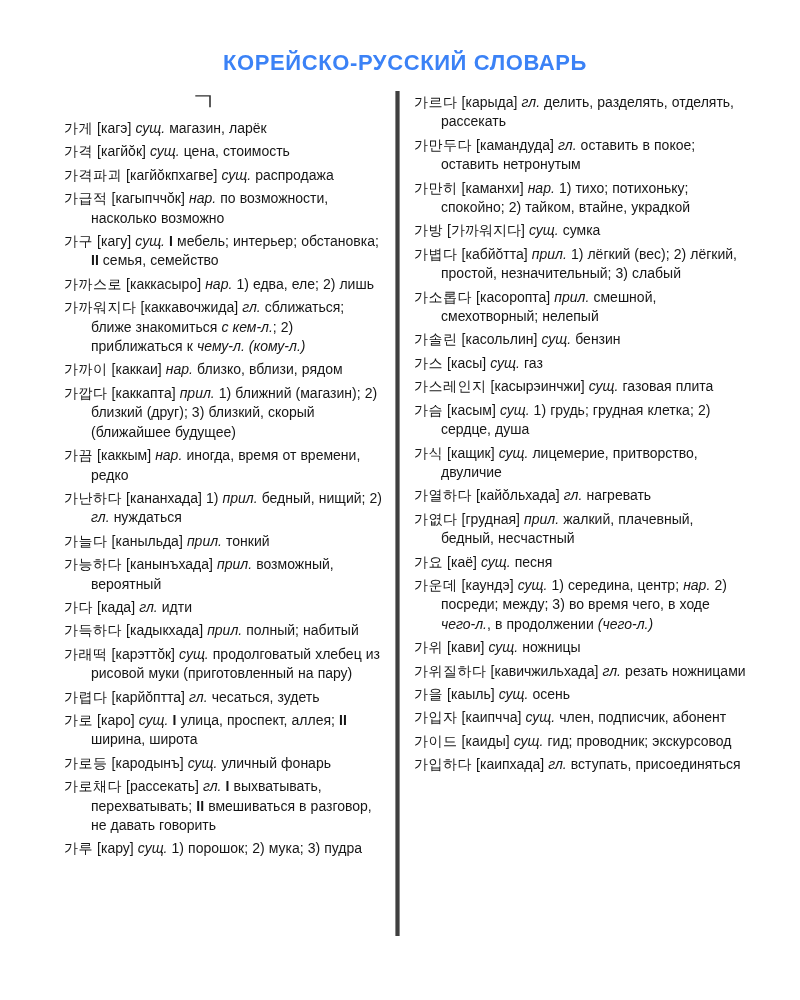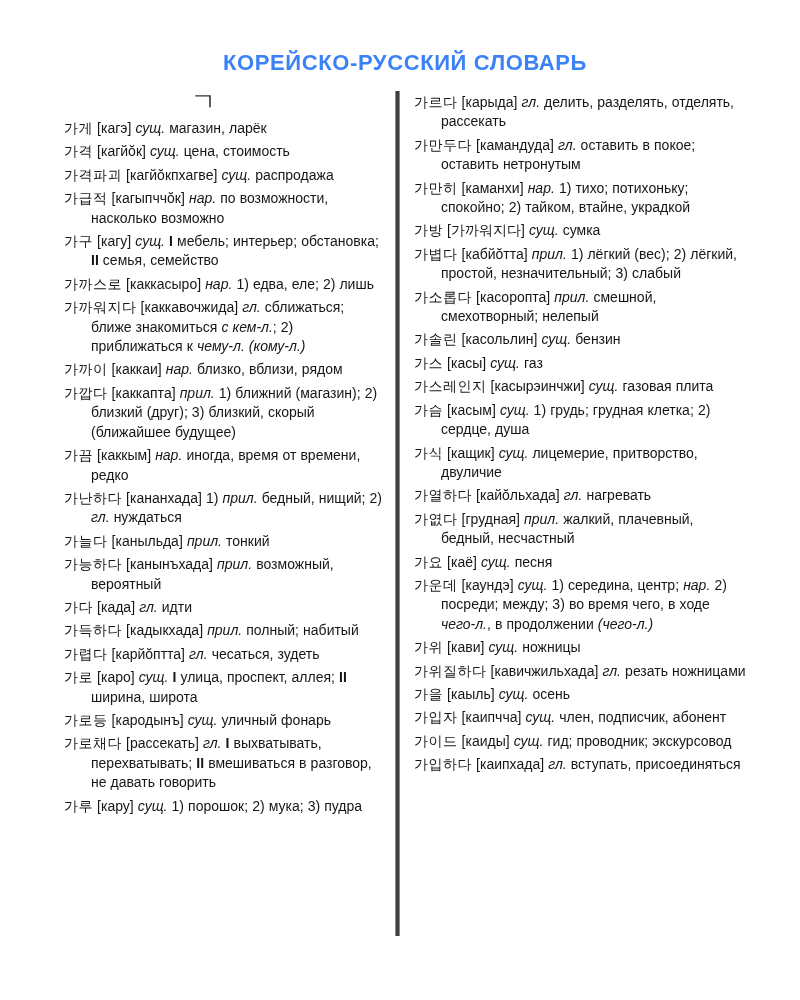--- a/index.html
+++ b/index.html
@@ -65,20 +65,21 @@
           <p class="entry"><span class="seg-k">가까스로</span><span class="seg-n"> [каккасыро] </span><span class="seg-i">нар.</span><span class="seg-n"> 1) едва, еле; 2) лишь</span></p>
           <p class="entry"><span class="seg-k">가까워지다</span><span class="seg-n"> [каккавочжида] </span><span class="seg-i">гл.</span><span class="seg-n"> сбли­жаться; ближе знакомиться </span><span class="seg-i">с кем-л.</span><span class="seg-n">; 2) приближаться к </span><span class="seg-i">чему-л. (кому-л.)</span></p>
           <p class="entry"><span class="seg-k">가까이</span><span class="seg-n"> [каккаи] </span><span class="seg-i">нар.</span><span class="seg-n"> близко, вблизи, рядом</span></p>
           <p class="entry"><span class="seg-k">가깝다</span><span class="seg-n"> [каккапта] </span><span class="seg-i">прил.</span><span class="seg-n"> 1) ближний (магазин); 2) близкий (друг); 3) близкий, скорый (ближайшее бу­дущее)</span></p>
           <p class="entry"><span class="seg-k">가끔</span><span class="seg-n"> [каккым] </span><span class="seg-i">нар.</span><span class="seg-n"> иногда, время от времени, редко</span></p>
           <p class="entry"><span class="seg-k">가난하다</span><span class="seg-n"> [кананхада] 1) </span><span class="seg-i">прил.</span><span class="seg-n"> бедный, нищий; 2) </span><span class="seg-i">гл.</span><span class="seg-n"> нуждаться</span></p>
           <p class="entry"><span class="seg-k">가늘다</span><span class="seg-n"> [каныльда] </span><span class="seg-i">прил.</span><span class="seg-n"> тонкий</span></p>
           <p class="entry"><span class="seg-k">가능하다</span><span class="seg-n"> [канынъхада] </span><span class="seg-i">прил.</span><span class="seg-n"> возмож­ный, вероятный</span></p>
           <p class="entry"><span class="seg-k">가다</span><span class="seg-n"> [када] </span><span class="seg-i">гл.</span><span class="seg-n"> идти</span></p>
           <p class="entry"><span class="seg-k">가득하다</span><span class="seg-n"> [кадыкхада] </span><span class="seg-i">прил.</span><span class="seg-n"> полный; набитый</span></p>
+          <p class="entry"><span class="seg-k">가래떡</span><span class="seg-n"> [карэттŏк] </span><span class="seg-i">сущ.</span><span class="seg-n"> продолговатый хлебец из рисовой муки (приготов­ленный на пару)</span></p>
           <p class="entry"><span class="seg-k">가렵다</span><span class="seg-n"> [карйŏптта] </span><span class="seg-i">гл.</span><span class="seg-n"> чесаться, зу­деть</span></p>
           <p class="entry"><span class="seg-k">가로</span><span class="seg-n"> [каро] </span><span class="seg-i">сущ.</span><span class="seg-n"> </span><span class="seg-b">I</span><span class="seg-n"> улица, проспект, ал­лея; </span><span class="seg-b">II</span><span class="seg-n"> ширина, широта</span></p>
           <p class="entry"><span class="seg-k">가로등</span><span class="seg-n"> [кародынъ] </span><span class="seg-i">сущ.</span><span class="seg-n"> уличный фо­нарь</span></p>
           <p class="entry"><span class="seg-k">가로채다</span><span class="seg-n"> [рассекать] </span><span class="seg-i">гл.</span><span class="seg-n"> </span><span class="seg-b">I</span><span class="seg-n"> выхваты­вать, перехватывать; </span><span class="seg-b">II</span><span class="seg-n"> вмешивать­ся в разговор, не давать говорить</span></p>
           <p class="entry"><span class="seg-k">가루</span><span class="seg-n"> [кару] </span><span class="seg-i">сущ.</span><span class="seg-n"> 1) порошок; 2) мука; 3) пудра</span></p>
         </div>
     </div>
     <div class="divider"></div>
     <div class="col-right">
       <div id="right-entries">

